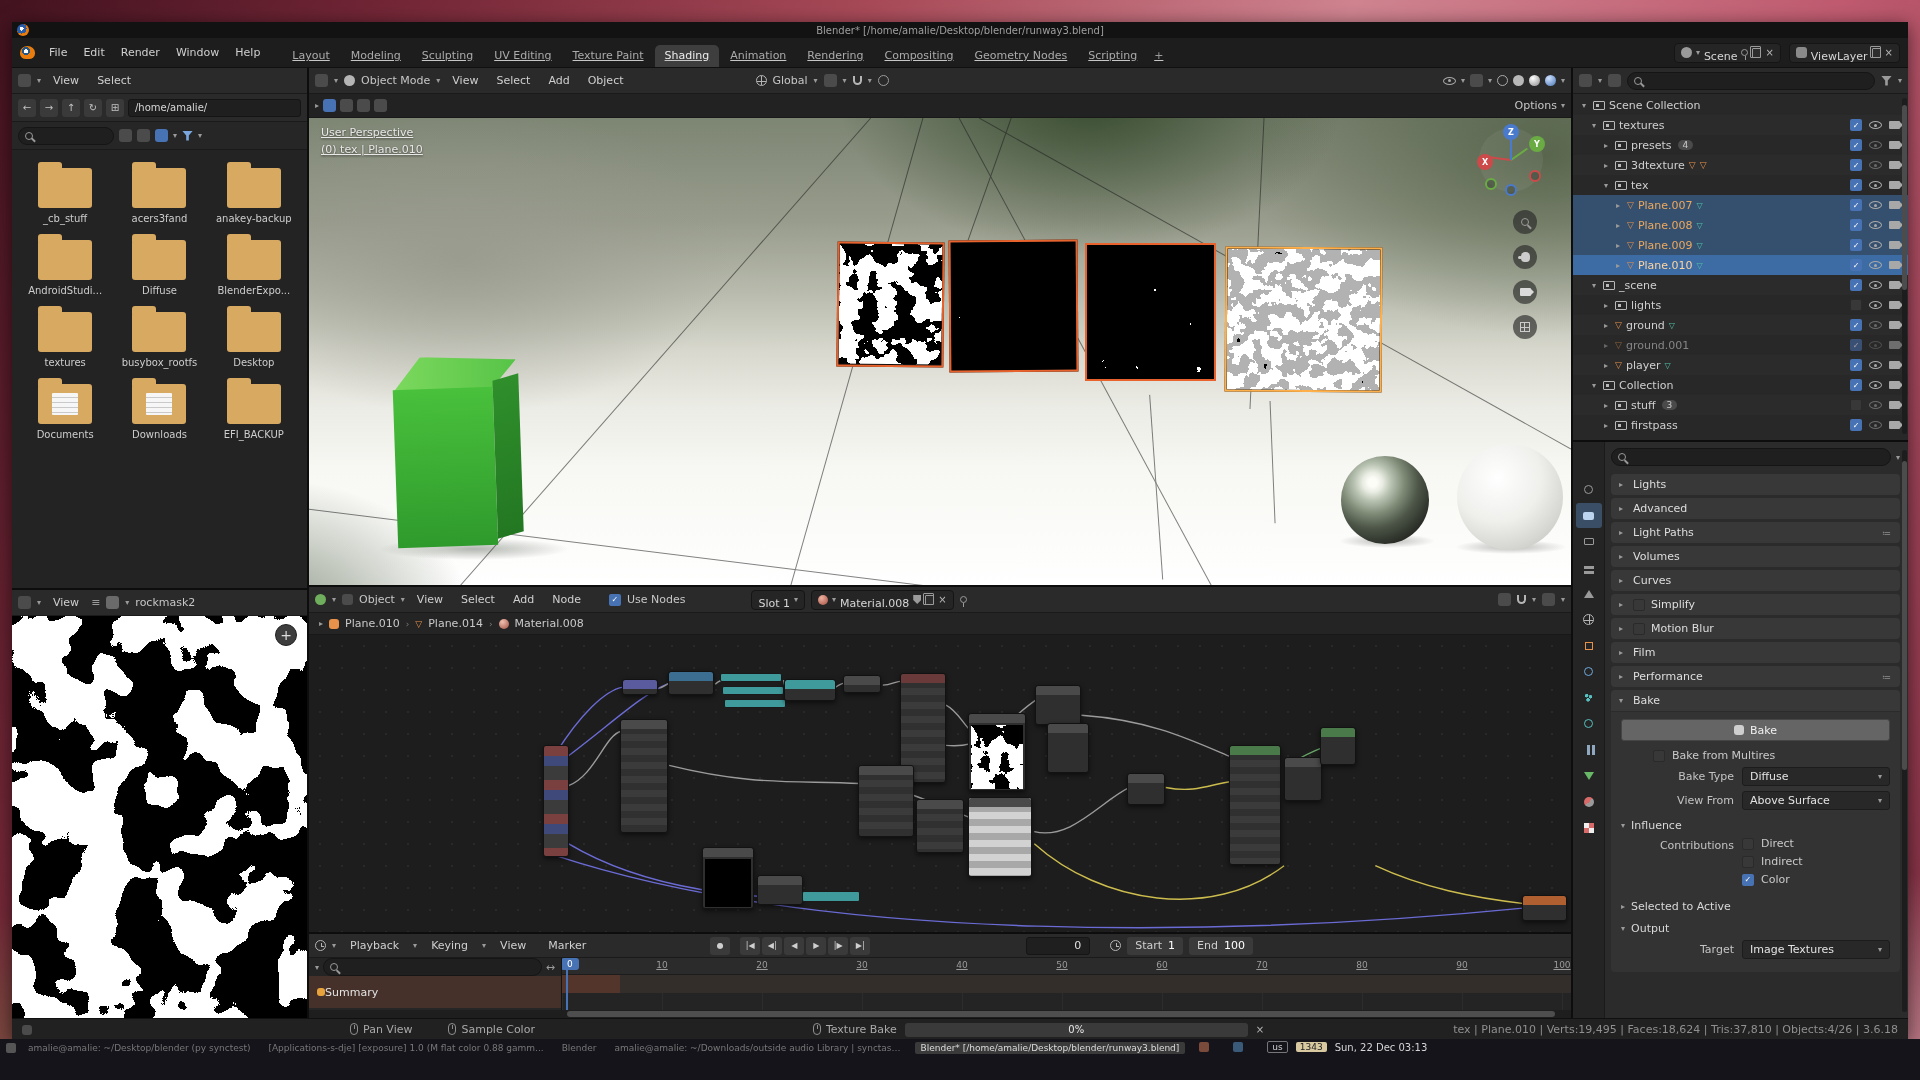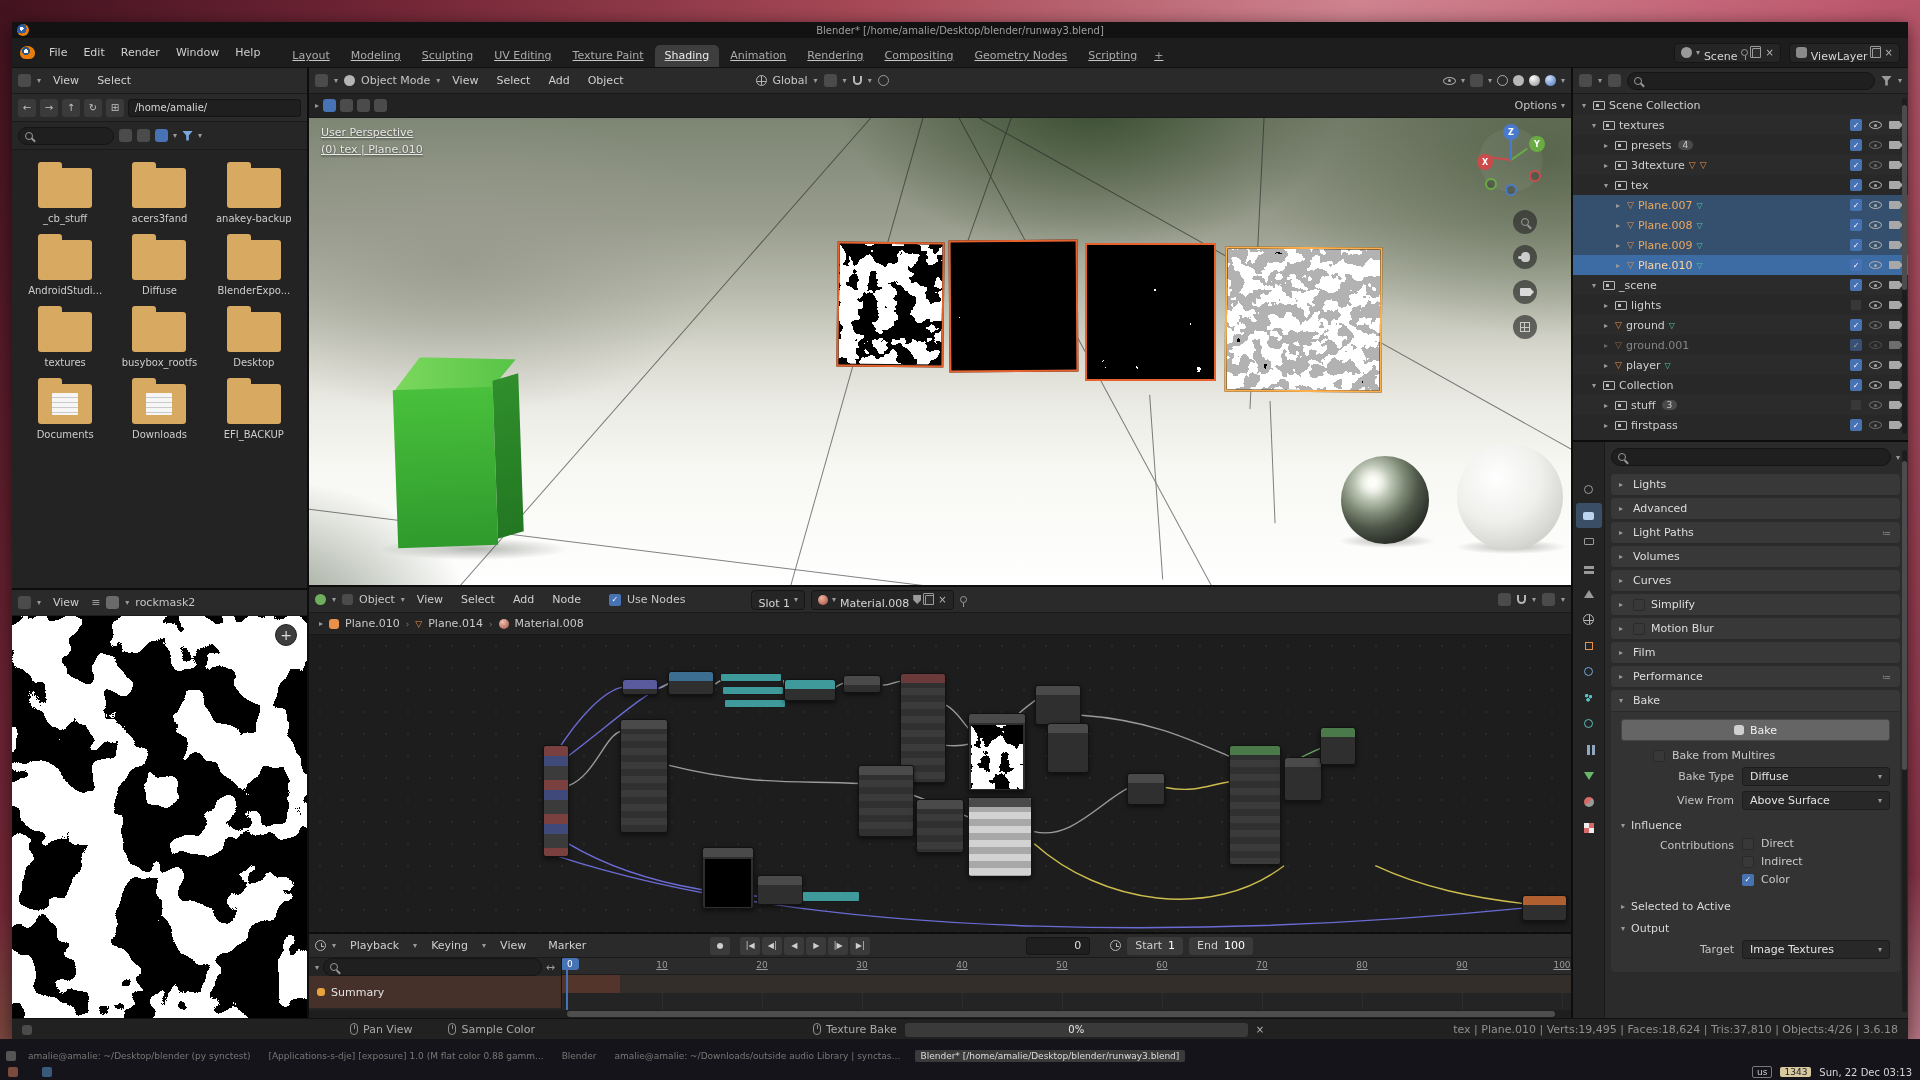--- a/index.html
+++ b/index.html
@@ -151,21 +151,21 @@
   
   .timeline { height:84px; display:flex; flex-direction:column; flex:none; background:#222; }
   .tl-header { height:24px; background:#2a2a2a; display:flex; align-items:center; gap:6px; padding:0 6px; border-bottom:1px solid #1a1a1a; }
   .transport { display:flex; align-items:center; gap:2px; margin-left:110px; }
   .tbtn { min-width:20px; height:18px; background:#3a3a3a; border-radius:3px; display:inline-flex; align-items:center; justify-content:center; font-size:8px; color:#cfcfcf; padding:0 3px; }
   .framefield { width:64px; height:18px; background:#1f1f1f; border:1px solid #151515; border-radius:3px; display:flex; align-items:center; justify-content:flex-end; padding:0 8px; color:#e0e0e0; margin-left:150px; }
   .rangepill { height:18px; background:#3a3a3a; border-radius:3px; display:flex; align-items:center; gap:6px; padding:0 8px; color:#cfcfcf; }
   .tl-body { flex:1; display:flex; }
   .tl-channels { width:253px; background:#262626; border-right:1px solid #151515; display:flex; flex-direction:column; flex:none; }
   .tl-filter { height:18px; display:flex; align-items:center; gap:4px; padding:0 6px; background:#242424; }
-  .tl-chan { height:18px; display:flex; align-items:center; gap:6px; padding:16px 8px; background:#46302a; color:#e3e3e3; }
+  .tl-chan { height:18px; display:flex; align-items:center; padding:16px 8px; background:#46302a; color:#e3e3e3; }
   .tl-track { flex:1; position:relative; background:#242424; overflow:hidden; }
   .ruler { position:absolute; left:0; right:0; top:0; height:17px; background:#2b2b2b; border-bottom:1px solid #1c1c1c; }
   .tick { position:absolute; top:2px; font-size:9px; color:#9a9a9a; transform:translateX(-50%);text-decoration:underline; }
   .grid-v { position:absolute; inset:0; background:repeating-linear-gradient(90deg, rgba(255,255,255,.04) 0 1px, transparent 1px 100px); }
   .sumband { position:absolute; left:0; right:0; top:17px; height:18px; background:#332e2a; }
   .sumband::before { content:''; position:absolute; left:0; width:58px; top:0; bottom:0; background:#53352c; }
   .playhead { position:absolute; left:4px; top:0; bottom:0; width:2px; background:#4772b3; z-index:3; }
   .ph-badge { position:absolute; left:-1px; top:0; z-index:4; background:#4772b3; color:#fff; border-radius:3px; padding:1px 6px; font-size:9px; }
   .tl-scroll { height:8px; background:#1e1e1e; position:relative; }
   .tl-scroll .handle { position:absolute; left:258px; right:16px; top:1px; bottom:1px; background:#4e4e4e; border-radius:4px; }
@@ -212,21 +212,21 @@
   .subhead { display:flex; align-items:center; gap:6px; color:#d8d8d8; margin:9px 2px 4px; }
   .subhead .tri { font-size:8px; color:#9a9a9a; }
 
   
   .statusbar { height:22px; background:#212121; border-top:1px solid #101010; display:flex; align-items:center; padding:0 10px; gap:8px; color:#a9a9a9; flex:none; }
   .sb-item { display:flex; align-items:flex-start; gap:5px; }
   .progress { width:343px; height:14px; background:#3a3a3a; border-radius:3px; position:relative; display:flex; align-items:center; justify-content:center; color:#e8e8e8; font-size:10px; }
   .stats { margin-left:auto; color:#8f8f8f; }
 
   
-  .taskbar { position:absolute; left:0; right:0; bottom:0; height:41px; background:#14141a; display:flex; flex-direction:column; z-index:10;justify-content:flex-end; }
+  .taskbar { position:absolute; left:0; right:0; bottom:0; height:41px; background:#14141a; display:flex; flex-direction:row; z-index:10; }
   .tk-row1 { height:17px; display:flex; align-items:center; gap:6px; padding:1px 6px 0; }
   .tk-win { color:#787878; font-size:9px; max-width:300px; white-space:nowrap; overflow:hidden; text-overflow:ellipsis; padding:1px 6px; }
   .tk-win.active { background:#3a3a3a; color:#dcdcdc; border-radius:2px; max-width:430px; }
   .tk-row2 { height:16px; display:flex; align-items:center; gap:24px; padding:0 8px; }
   .kbd { border:1px solid #777; color:#cfcfcf; font-size:9px; padding:0 4px; border-radius:2px; }
   .tkbadge { background:#d8c9a0; color:#222; font-size:9px; padding:0 4px; border-radius:2px; }
   .clock { color:#d6d6d6; font-size:10px; }
   .tk-ic { width:10px; height:10px; border-radius:2px; display:inline-block; }
 </style>
 </head>

